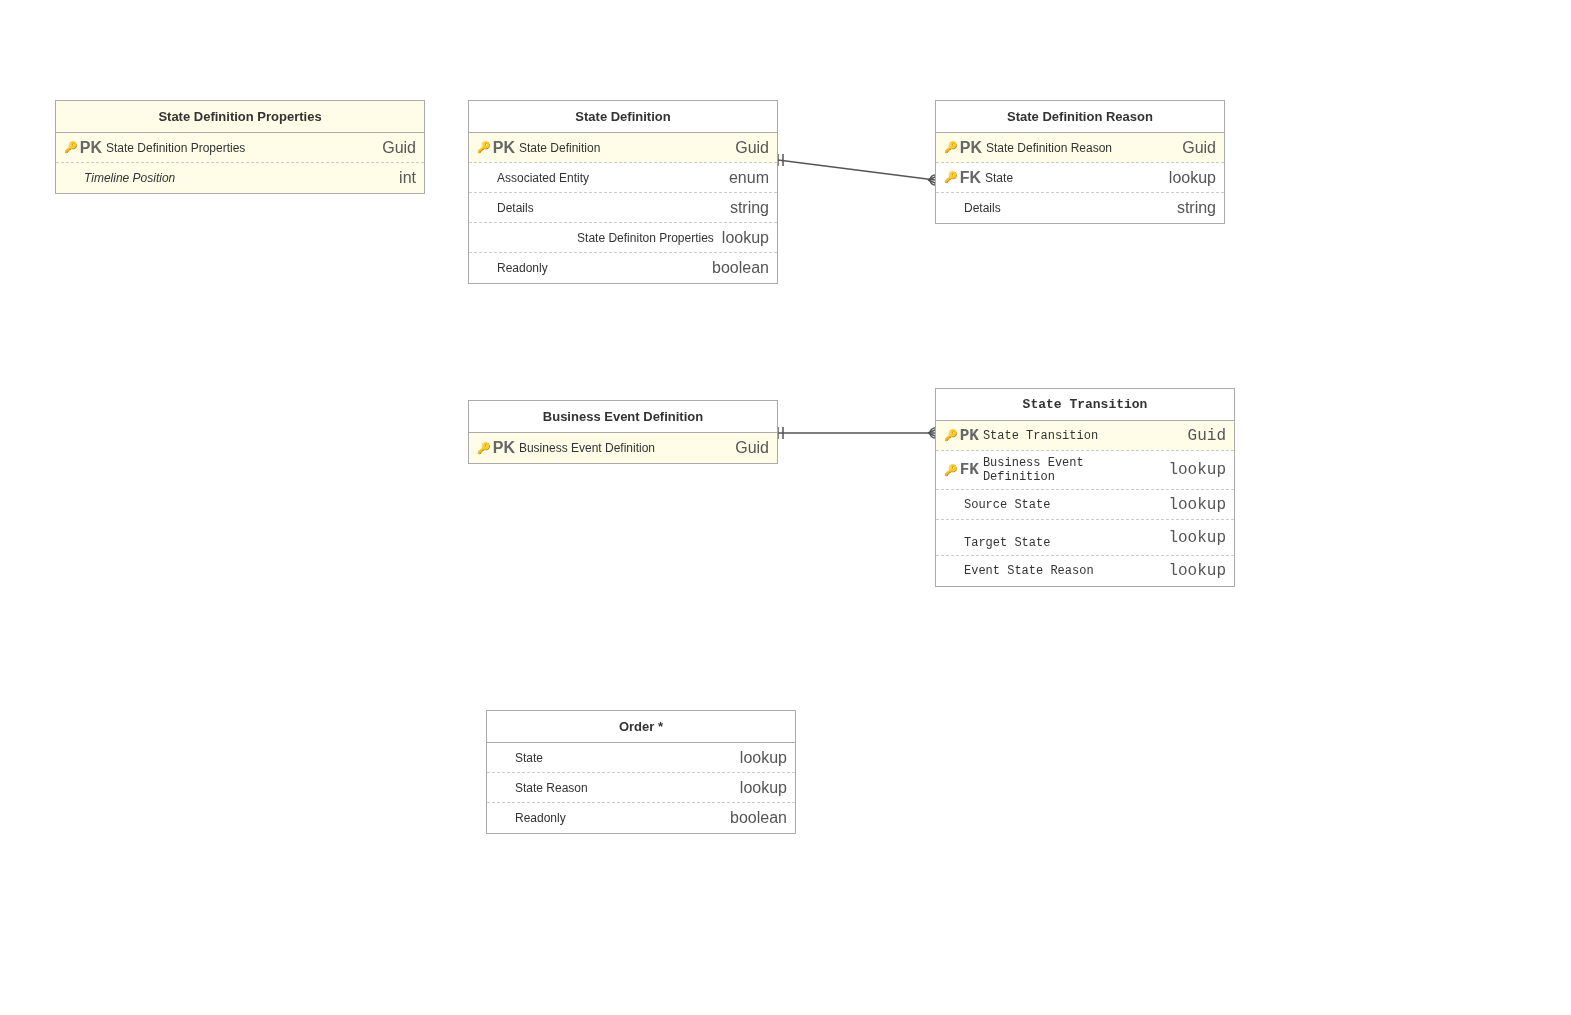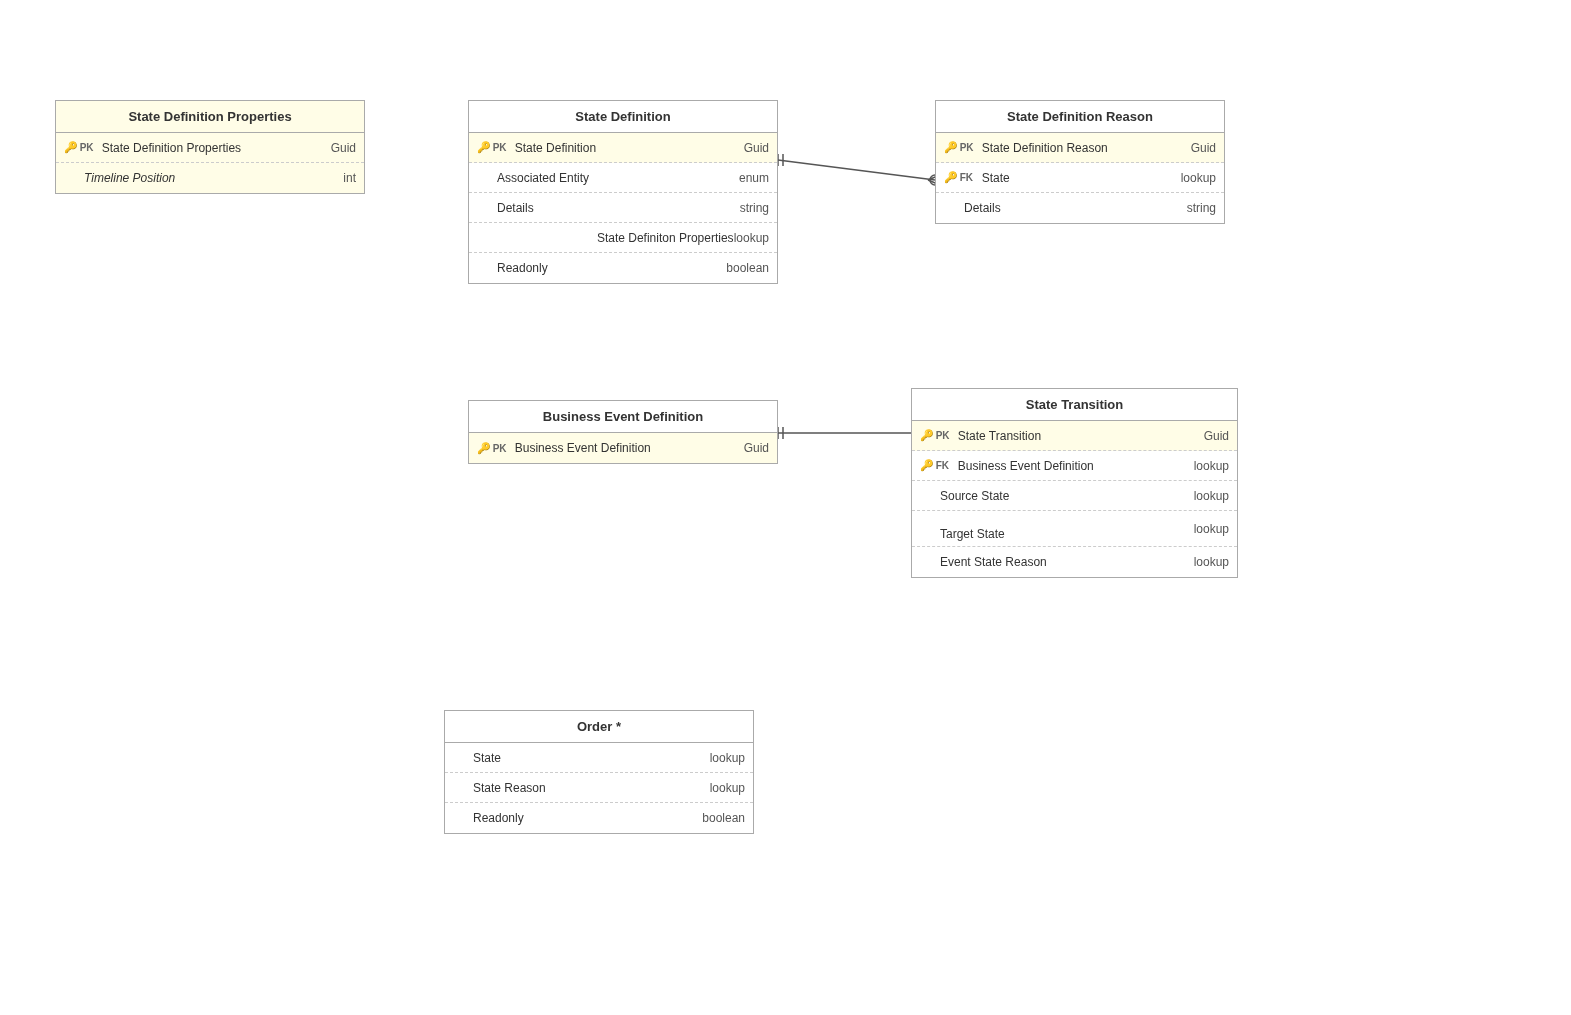--- a/index.html
+++ b/index.html
@@ -47,36 +47,37 @@
 
     .entity-row:last-child {
       border-bottom: none;
     }
 
     .entity-row.pk-row {
       background: #fffde7;
     }
 
     .entity-row .badge {
-      font-size: 10px;
+      font-size: 16px;
       font-weight: bold;
       color: #666;
       margin-right: 4px;
       min-width: 18px;
     }
 
     .entity-row .field-name {
       flex: 1;
       font-size: 12px;
       color: #333;
     }
 
     .entity-row .field-type {
-      font-size: 12px;
+      font-size: 16px;
       color: #555;
+      margin-left: 8px;
       text-align: right;
     }
 
     
     .key-symbol {
       display: inline-block;
       font-size: 11px;
       color: #888;
       margin-right: 2px;
     }
@@ -126,21 +127,21 @@
     <line class="conn-line" x1="778" y1="433" x2="935" y2="433"></line>
 
     <line stroke="#555" stroke-width="1.5" x1="778" y1="427" x2="778" y2="439"></line>
     <line stroke="#555" stroke-width="1.5" x1="783" y1="427" x2="783" y2="439"></line>
 
     <circle cx="935" cy="433" r="5" fill="none" stroke="#555" stroke-width="1.5"></circle>
     <line stroke="#555" stroke-width="1.5" x1="940" y1="428" x2="928" y2="433"></line>
     <line stroke="#555" stroke-width="1.5" x1="940" y1="438" x2="928" y2="433"></line>
   </svg>
 
-  <div class="entity-table yellow-bg" style="left:55px; top:100px; width:310px;">
+  <div class="entity-table yellow-bg" style="left:55px; top:100px; width:370px;">
     <div class="entity-header">
       <span>State Definition Properties</span>
     </div>
     <div class="entity-row pk-row">
       <span class="key-symbol">🔑</span>
       <span class="badge">PK</span>
       <span class="field-name">State Definition Properties</span>
       <span class="field-type">Guid</span>
     </div>
     <div class="entity-row">
@@ -204,21 +205,21 @@
       <span>Business Event Definition</span>
     </div>
     <div class="entity-row pk-row">
       <span class="key-symbol">🔑</span>
       <span class="badge">PK</span>
       <span class="field-name">Business Event Definition</span>
       <span class="field-type">Guid</span>
     </div>
   </div>
 
-  <div class="entity-table" style="left:911px; top:388px; width:327px;">
+  <div class="entity-table" style="left:935px; top:388px; width:300px;font-family:Liberation Mono, monospace;">
     <div class="entity-header">
       <span>State Transition</span>
     </div>
     <div class="entity-row pk-row">
       <span class="key-symbol">🔑</span>
       <span class="badge">PK</span>
       <span class="field-name">State Transition</span>
       <span class="field-type">Guid</span>
     </div>
     <div class="entity-row">
@@ -234,21 +235,21 @@
     <div class="entity-row">
       <span class="field-name" style="padding-left:20px;margin-top:11px;">Target State</span>
       <span class="field-type">lookup</span>
     </div>
     <div class="entity-row">
       <span class="field-name" style="padding-left:20px;">Event State Reason</span>
       <span class="field-type">lookup</span>
     </div>
   </div>
 
-  <div class="entity-table" style="left:444px; top:710px; width:310px;">
+  <div class="entity-table" style="left:486px; top:710px; width:310px;">
     <div class="entity-header">
       <span>Order *</span>
     </div>
     <div class="entity-row">
       <span class="field-name" style="padding-left:20px;">State</span>
       <span class="field-type">lookup</span>
     </div>
     <div class="entity-row">
       <span class="field-name" style="padding-left:20px;">State Reason</span>
       <span class="field-type">lookup</span>

